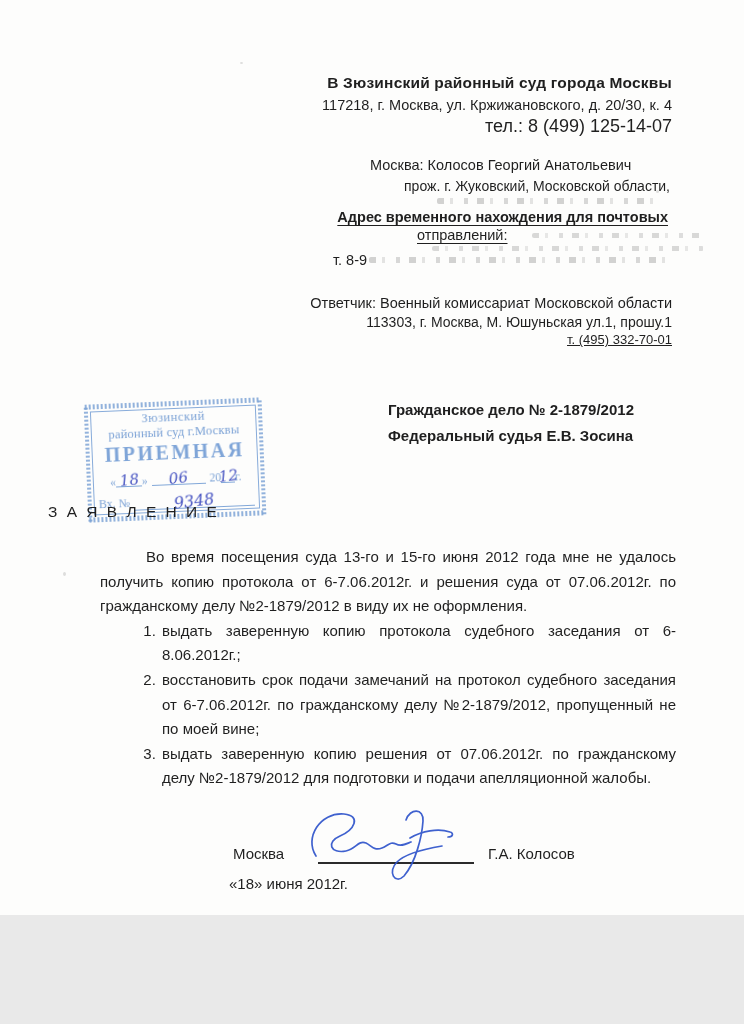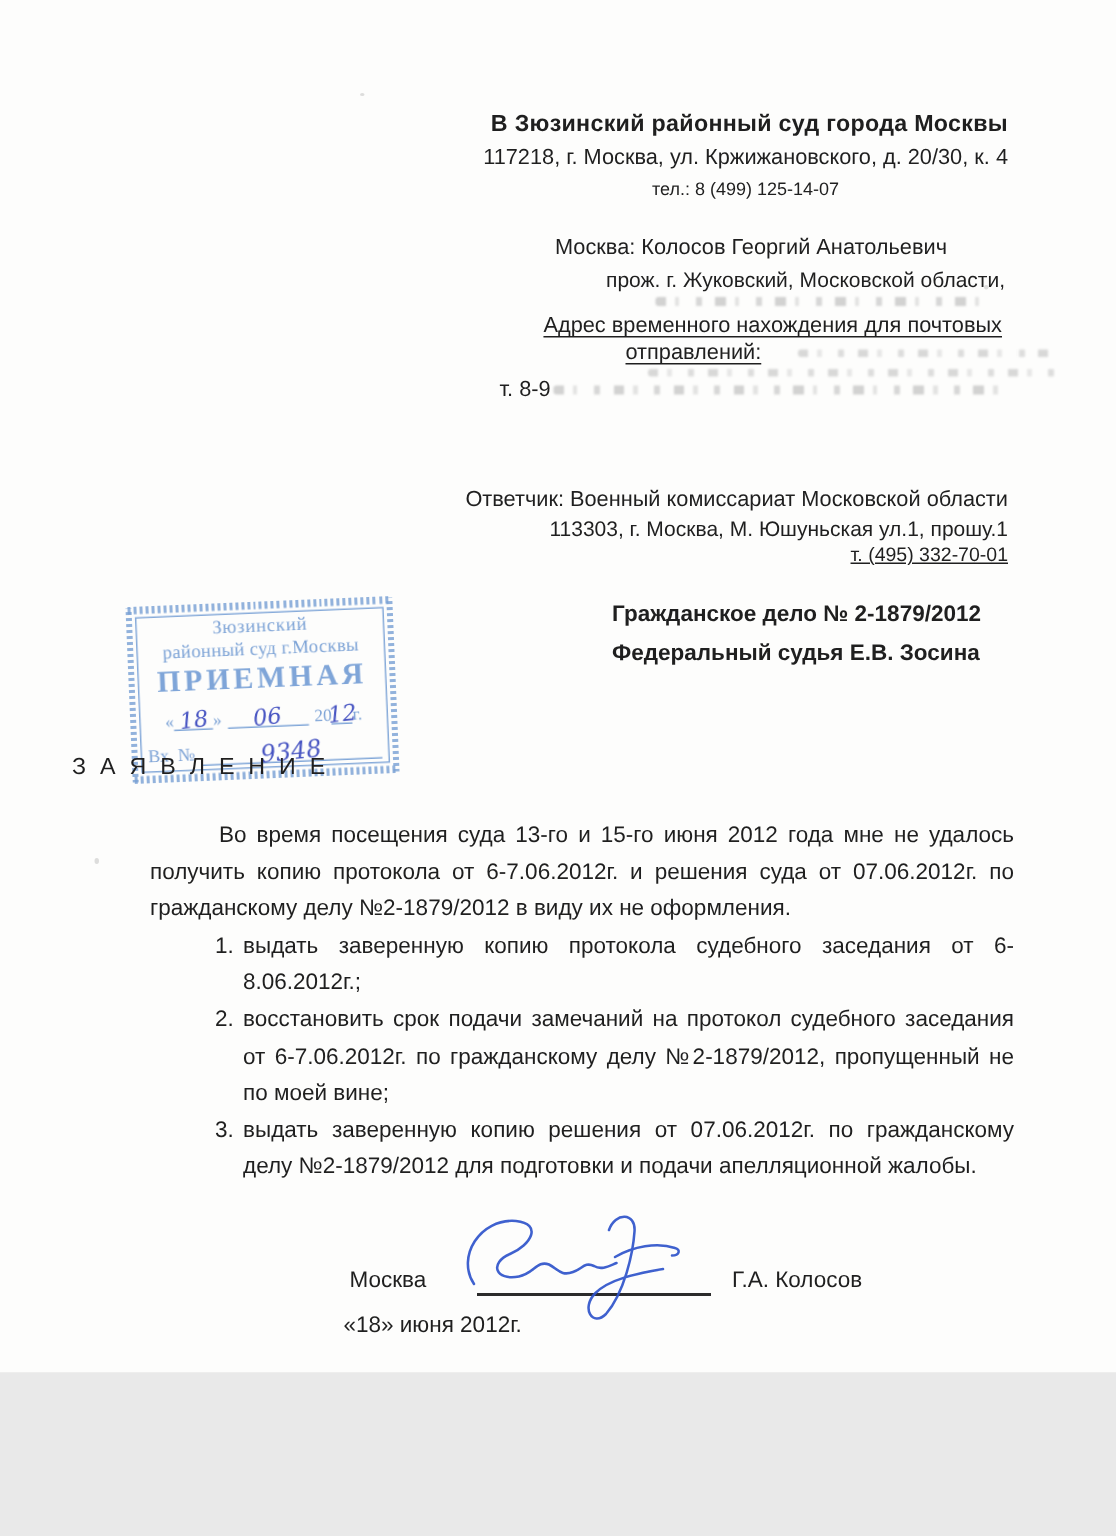--- a/index.html
+++ b/index.html
@@ -6,43 +6,43 @@
   .page{
     position:relative;width:744px;height:915px;margin:0 auto;
     background:#fdfdfc;overflow:hidden;
     font-family:"Liberation Sans",sans-serif;color:#1f1f1f;
   }
   .abs{position:absolute;}
   
   .court-header{right:72px;top:73px;text-align:right;line-height:20px;}
   .court-header .l1{font-weight:bold;font-size:15.5px;letter-spacing:.2px;}
   .court-header .l2{font-size:14.5px;margin-top:2px;}
-  .court-header .l3{font-size:12px;margin-top:1px;text-align:center;}
+  .court-header .l3{font-size:18px;margin-top:1px;}
   
   .pl1{left:370px;top:157px;font-size:14.5px;}
   .pl2{right:74px;top:178px;font-size:14px;}
-  .postal1{right:76px;top:209px;font-size:14.5px;font-weight:400;text-decoration:underline;text-underline-offset:3px;}
+  .postal1{right:76px;top:209px;font-size:14.5px;font-weight:700;text-decoration:underline;text-underline-offset:3px;}
   .postal2{left:417px;top:227px;font-size:14.5px;text-decoration:underline;text-underline-offset:3px;}
   .phone-line{left:333px;top:252px;font-size:14.5px;display:flex;align-items:center;gap:2px;}
   
   .smudge{
     height:6px;border-radius:2px;opacity:.5;filter:blur(.7px);
     background:repeating-linear-gradient(90deg,
       rgba(95,95,95,.55) 0 7px, transparent 7px 13px,
       rgba(125,125,125,.4) 13px 16px, transparent 16px 27px,
       rgba(105,105,105,.5) 27px 31px, transparent 31px 40px);
   }
   .smudge.b{opacity:.42;height:5px;}
   
-  .defendant{right:72px;top:324px;text-align:right;line-height:18.5px;}
+  .defendant{right:72px;top:294px;text-align:right;line-height:18.5px;}
   .defendant .l1{font-size:14.5px;}
   .defendant .l2{font-size:14px;}
   .defendant .l3{font-size:13px;text-decoration:underline;}
   
-  .case-block{left:408px;top:397px;font-weight:bold;font-size:15px;line-height:26px;}
+  .case-block{left:388px;top:397px;font-weight:bold;font-size:15px;line-height:26px;}
   
   .stamp{left:86px;top:401px;width:178px;height:118px;transform:rotate(-2.4deg);}
   .stamp .band{position:absolute;filter:blur(.5px);opacity:.85;}
   .stamp .band.h{left:1px;right:1px;height:5px;
     background:repeating-linear-gradient(90deg,rgba(120,160,212,.95) 0 2px,rgba(120,160,212,0) 2px 4px);}
   .stamp .band.v{top:1px;bottom:1px;width:4px;
     background:repeating-linear-gradient(0deg,rgba(120,160,212,.95) 0 2px,rgba(120,160,212,0) 2px 4px);}
   .stamp .bt{top:0;} .stamp .bb{bottom:0;} .stamp .bl{left:0;} .stamp .br{right:0;}
   .stamp-inner{
     position:absolute;inset:7px 6px;border:1.6px solid rgba(122,162,214,.9);

